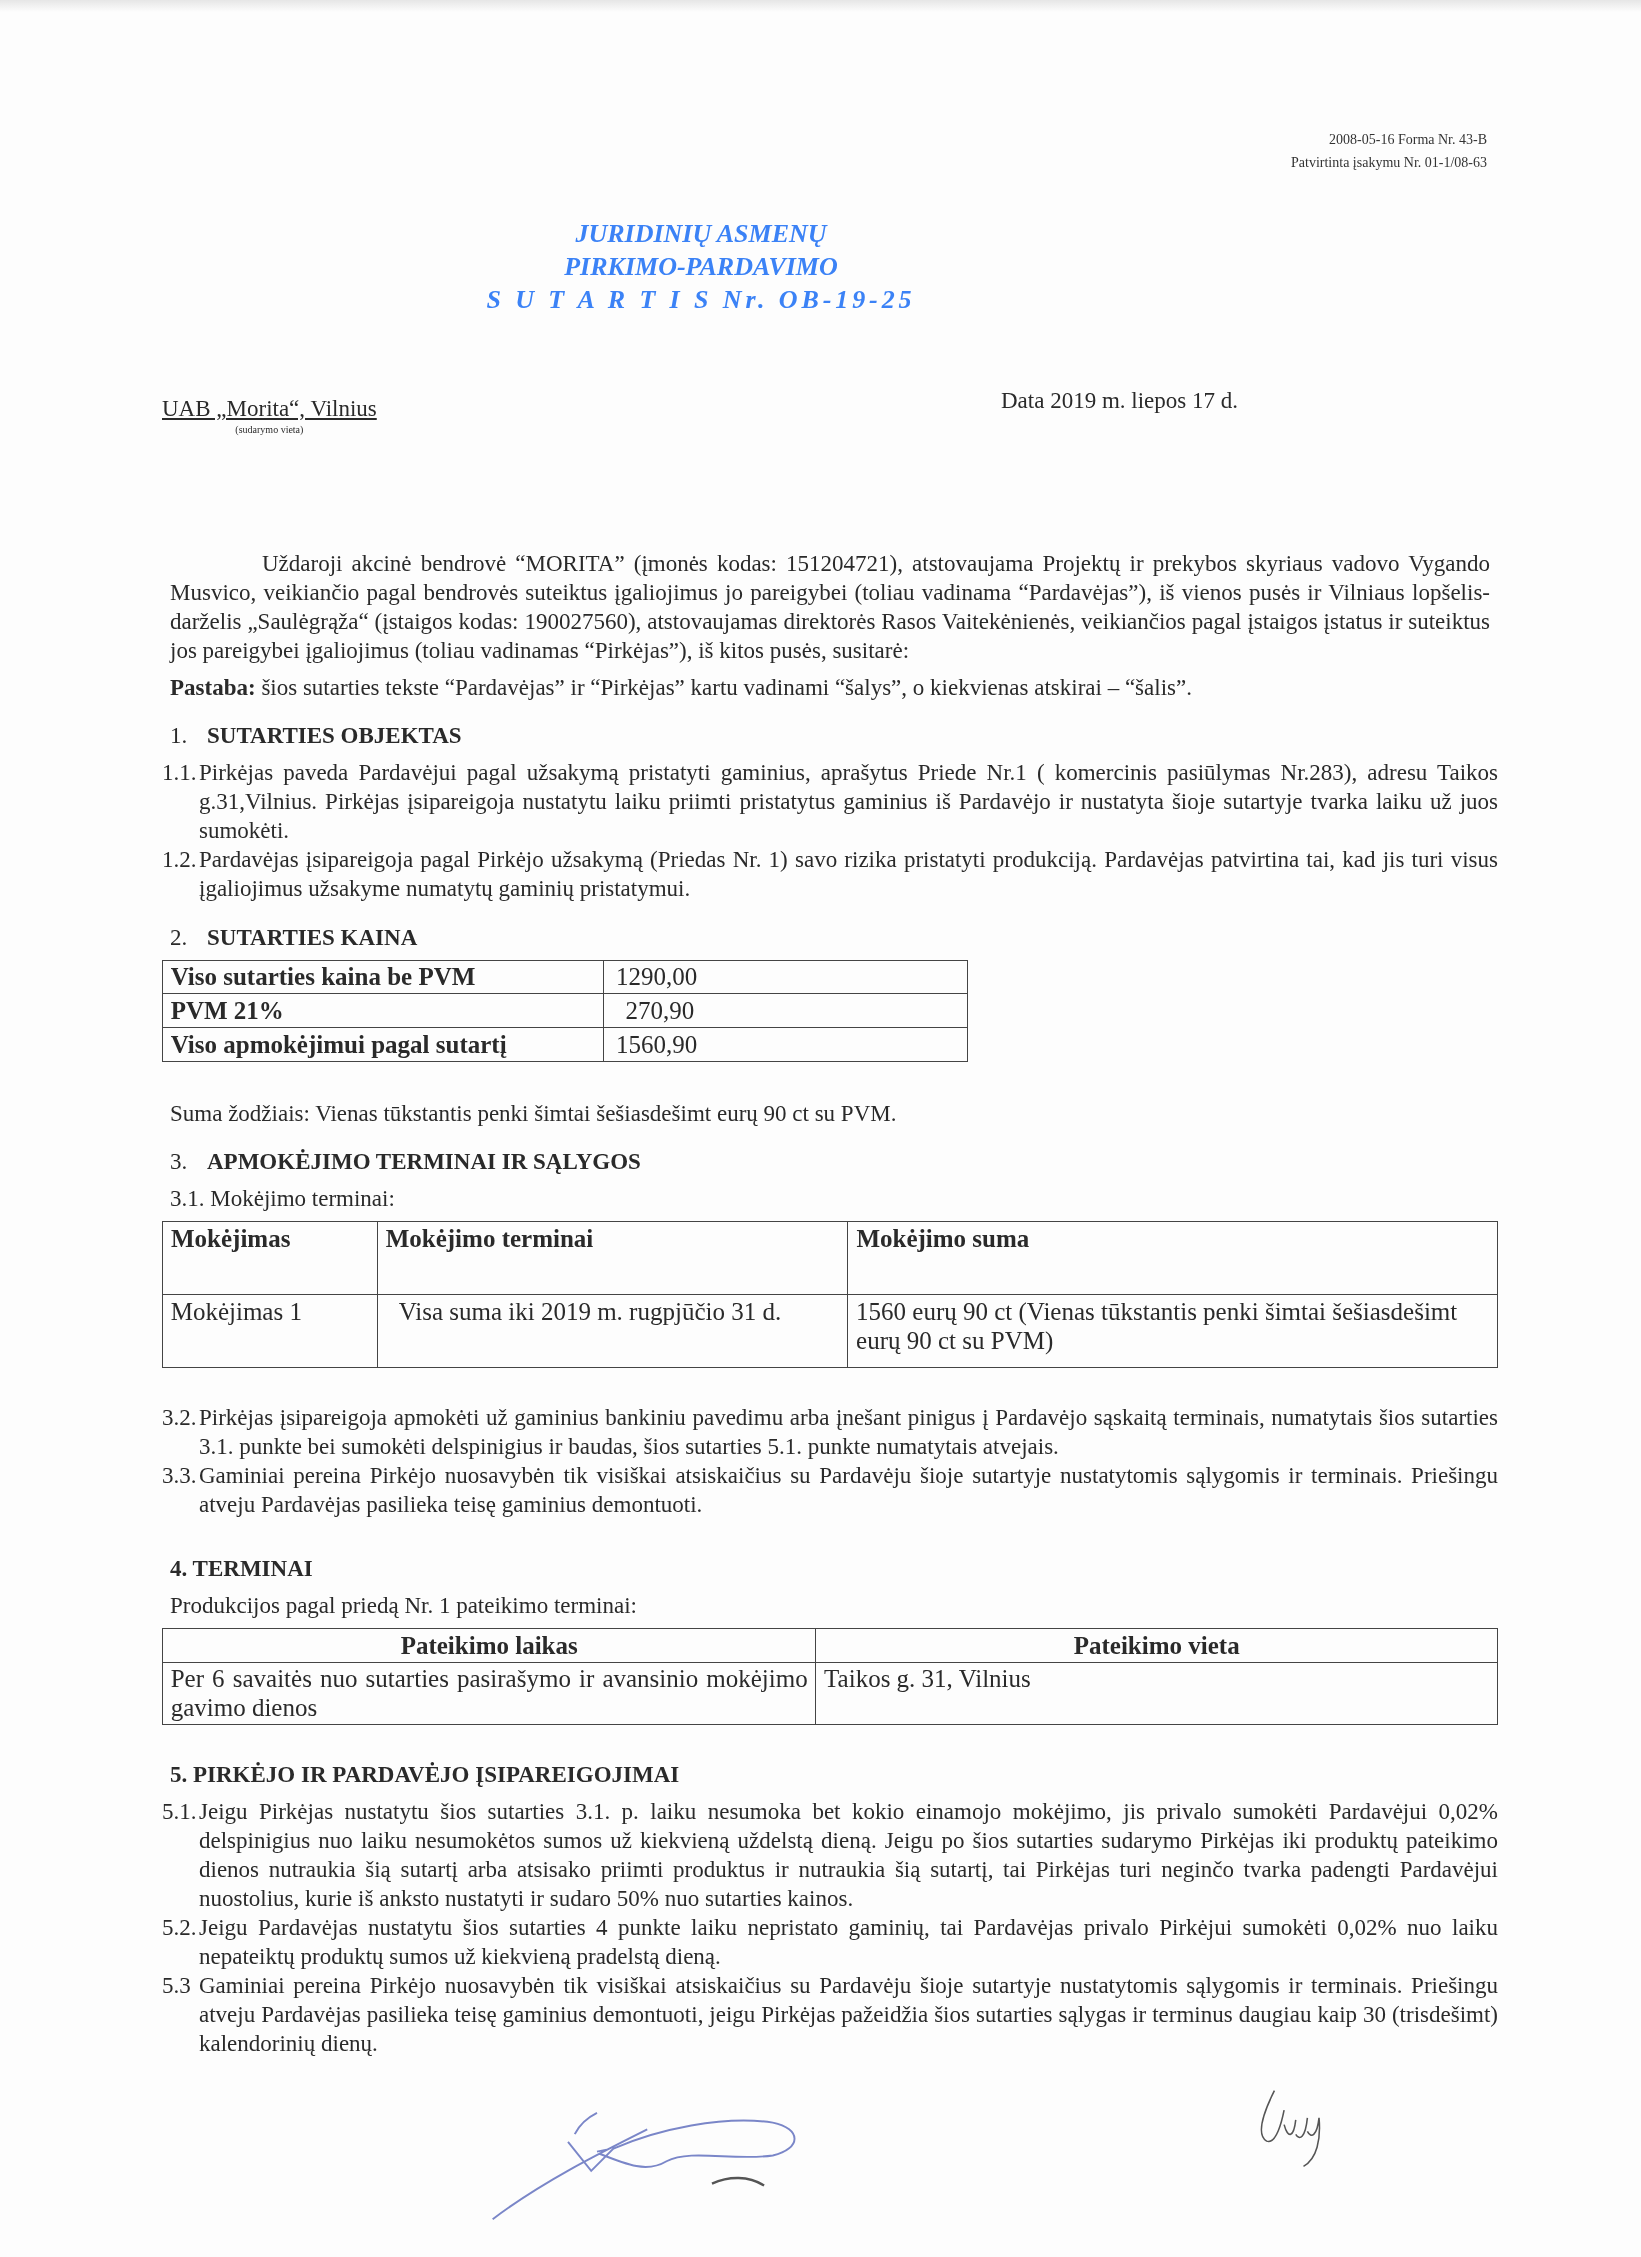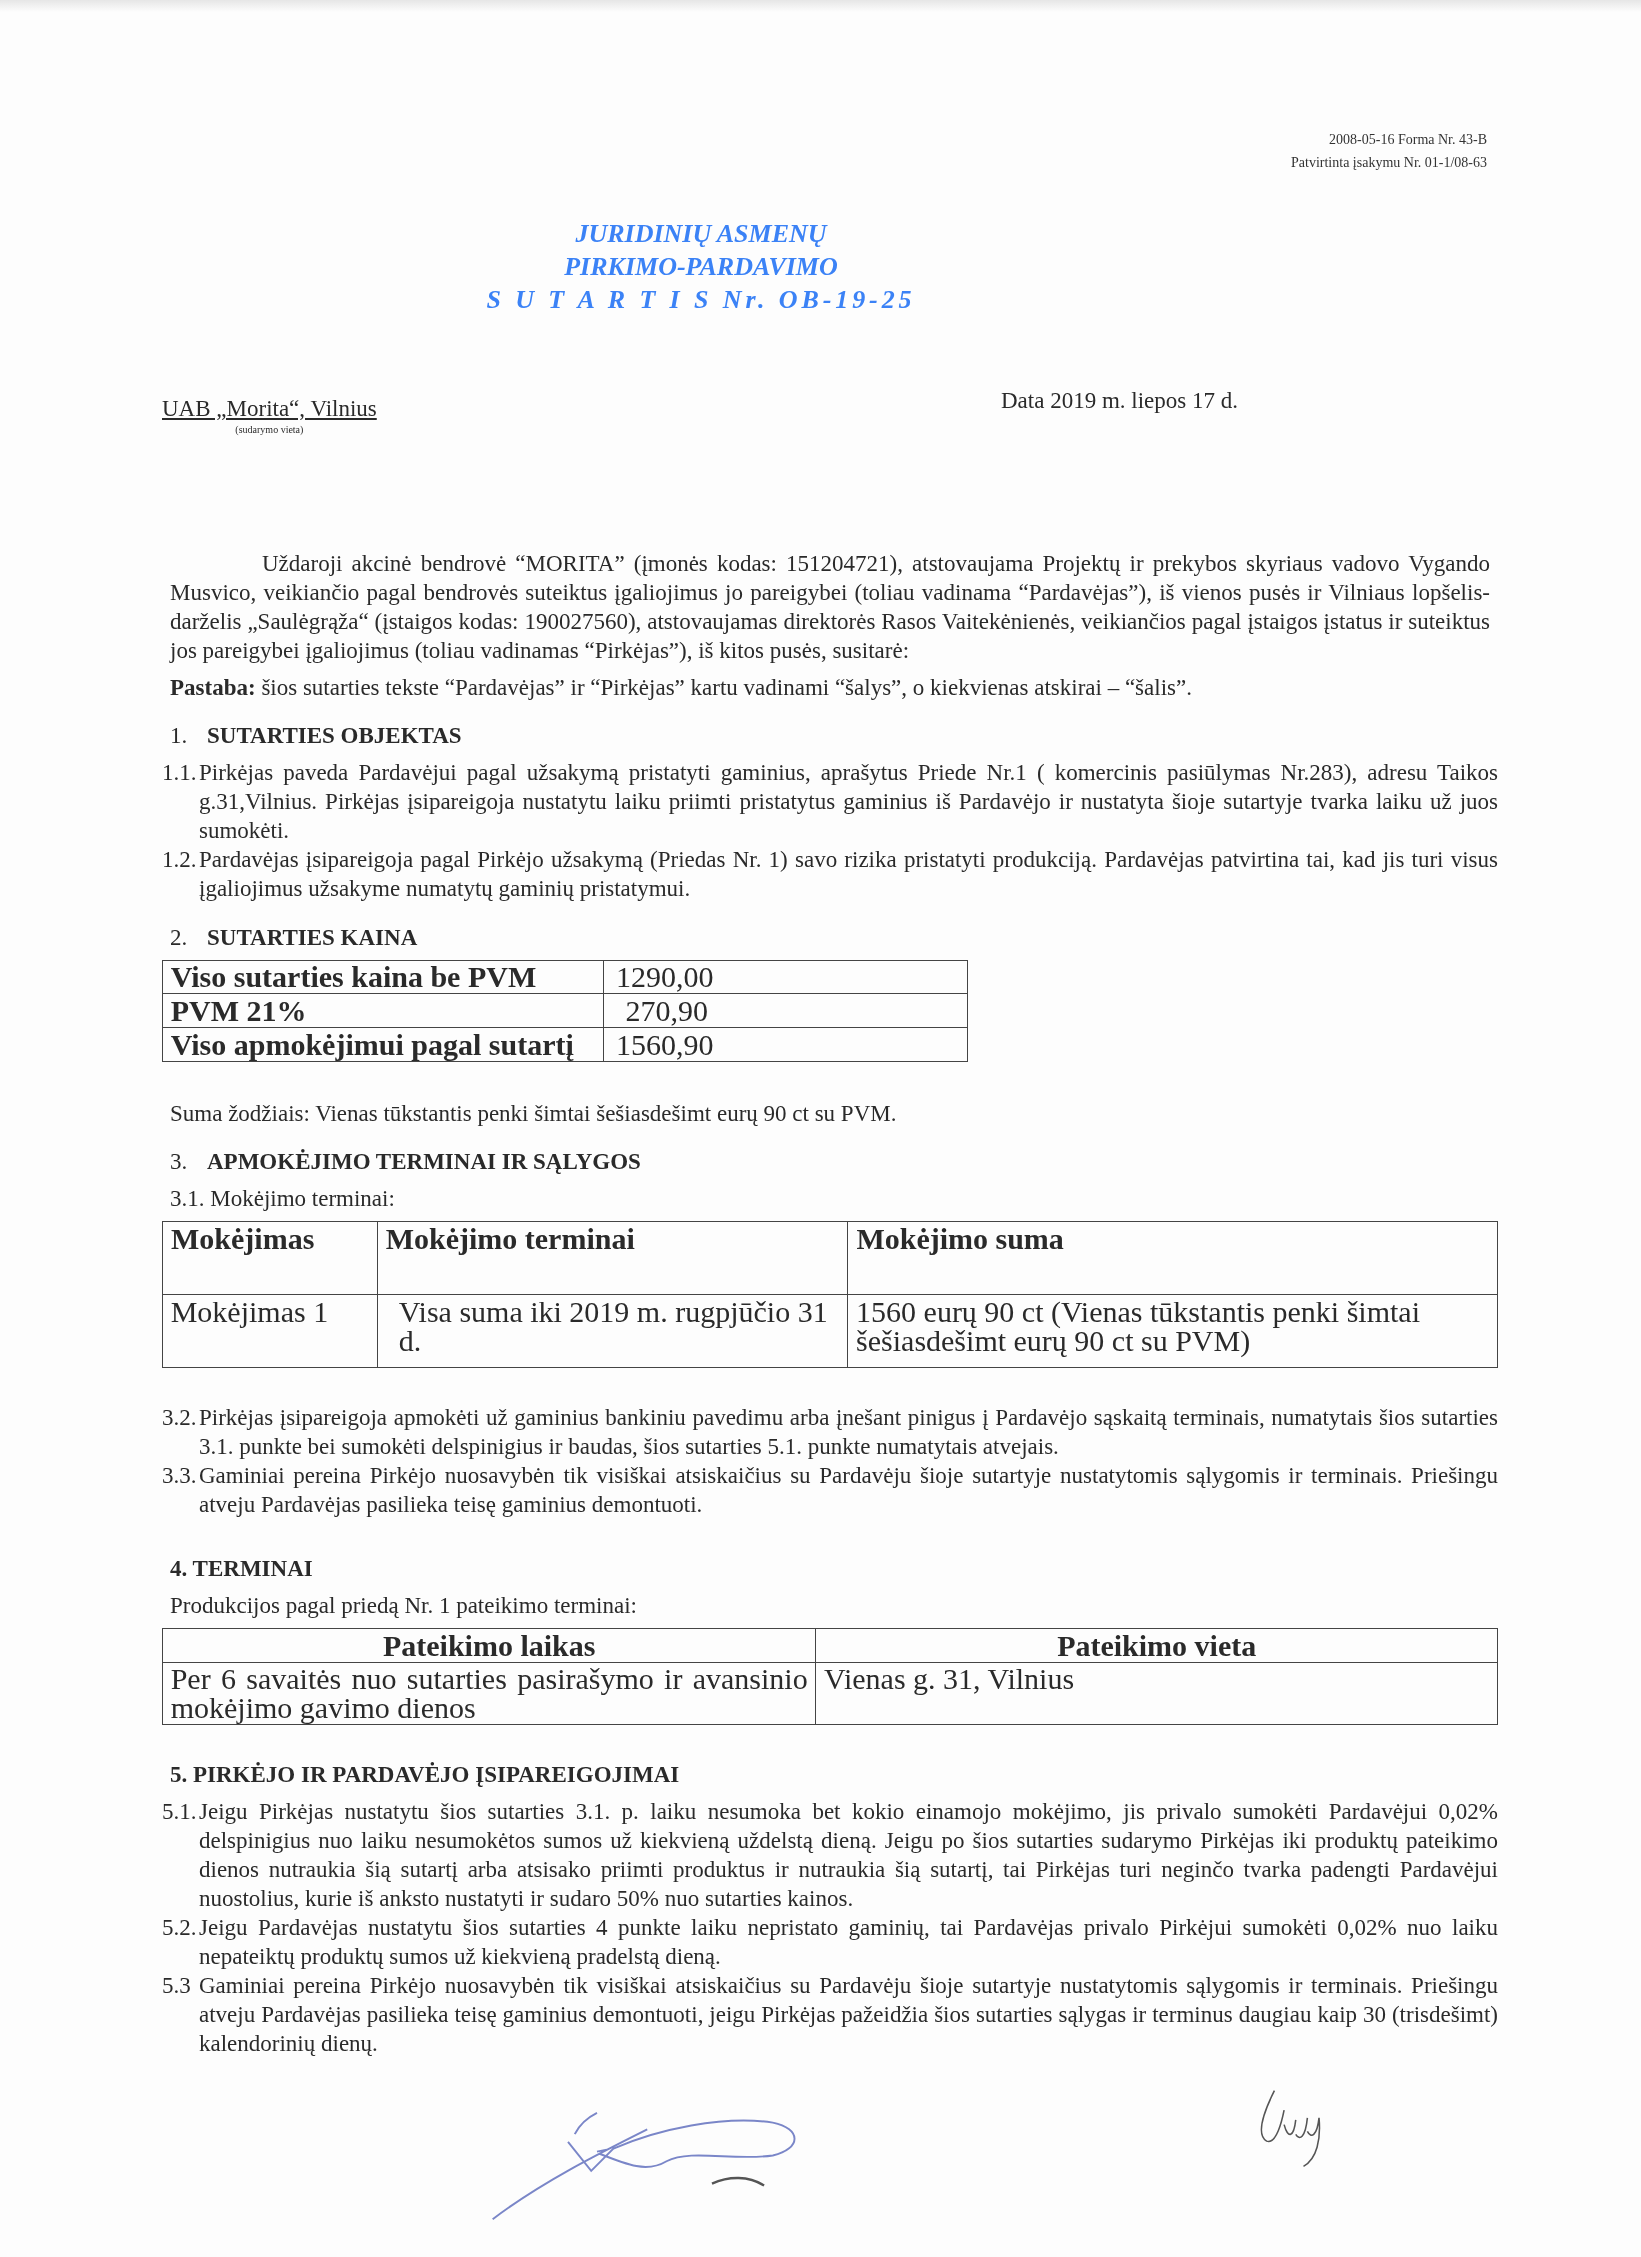--- a/index.html
+++ b/index.html
@@ -19,21 +19,21 @@
   .date { left: 1001px; top: 388px; font-size: 23px; }
   .content { left: 162px; width: 1336px; top: 541px; font-size: 23px; line-height: 29px; }
   .content p { margin: 8px; text-align: justify; }
   .indent { text-indent: 92px; }
   .section-h { margin-top: 19.3px !important; }
   .section-h .num { display: inline-block; width: 37px; }
   .item { display: flex; }
   .item .no { flex: 0 0 37px; }
   .item .txt { flex: 1; text-align: justify; }
   table { border-collapse: collapse; }
-  td, th { border: 1.9px solid #444; font-size: 30px; line-height: 29px; padding: 1.9px 7.7px; vertical-align: top; text-align: left; }
+  td, th { border: 1.9px solid #444; font-size: 25px; line-height: 29px; padding: 1.9px 7.7px; vertical-align: top; text-align: left; }
   .price-table { width: 806px; margin-top: 1.9px; }
   .price-table td.lbl { font-weight: bold; width: 425px; }
   .price-table td.val { padding-left: 11.6px; }
   .pay-table { width: 1336px; margin-top: 1.9px; }
   .pay-table th { font-weight: bold; height: 68px; padding-left: 8px; }
   .pay-table td { height: 68px; }
   .del-table { width: 1336px; margin-top: 1.9px; }
   .del-table th { font-weight: bold; text-align: center; }
   .sig { position: absolute; }
 </style>
@@ -122,21 +122,21 @@
     <p style="margin-top:35px"><b>4. TERMINAI</b></p>
     <p>Produkcijos pagal priedą Nr. 1 pateikimo  terminai:</p>
     <table class="del-table">
       <tbody>
           <tr>
         <th style="width:637px">Pateikimo laikas</th>
         <th>Pateikimo vieta</th>
       </tr>
       <tr>
         <td style="text-align:justify">Per 6 savaitės nuo sutarties pasirašymo ir avansinio mokėjimo gavimo dienos</td>
-        <td>Vienas g. 31, Vilnius</td>
+        <td>Taikos g. 31, Vilnius</td>
       </tr>
     </tbody>
       </table>
 
     <p style="margin-top:35px"><b>5. PIRKĖJO IR PARDAVĖJO ĮSIPAREIGOJIMAI</b></p>
     <div class="item">
         <span class="no">5.1.</span>
         <span class="txt">Jeigu Pirkėjas nustatytu šios sutarties 3.1. p. laiku nesumoka bet kokio einamojo mokėjimo, jis privalo sumokėti Pardavėjui 0,02% delspinigius nuo laiku nesumokėtos sumos už kiekvieną uždelstą dieną. Jeigu po šios sutarties sudarymo Pirkėjas iki produktų pateikimo dienos nutraukia šią sutartį arba atsisako priimti produktus ir nutraukia šią sutartį, tai Pirkėjas turi neginčo tvarka padengti Pardavėjui nuostolius, kurie iš anksto nustatyti ir sudaro 50% nuo sutarties kainos.</span>
       </div>
     <div class="item">

